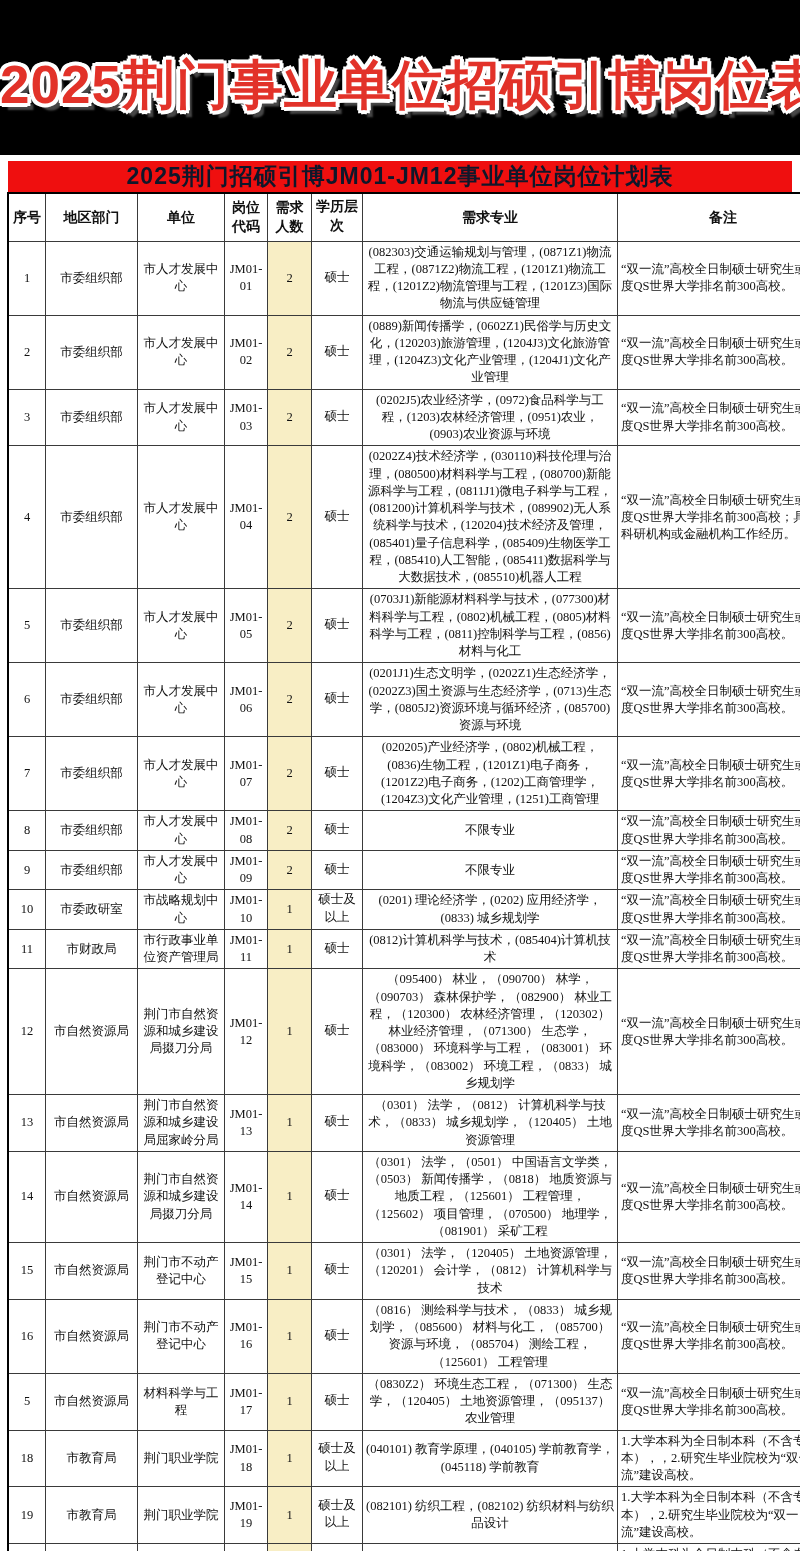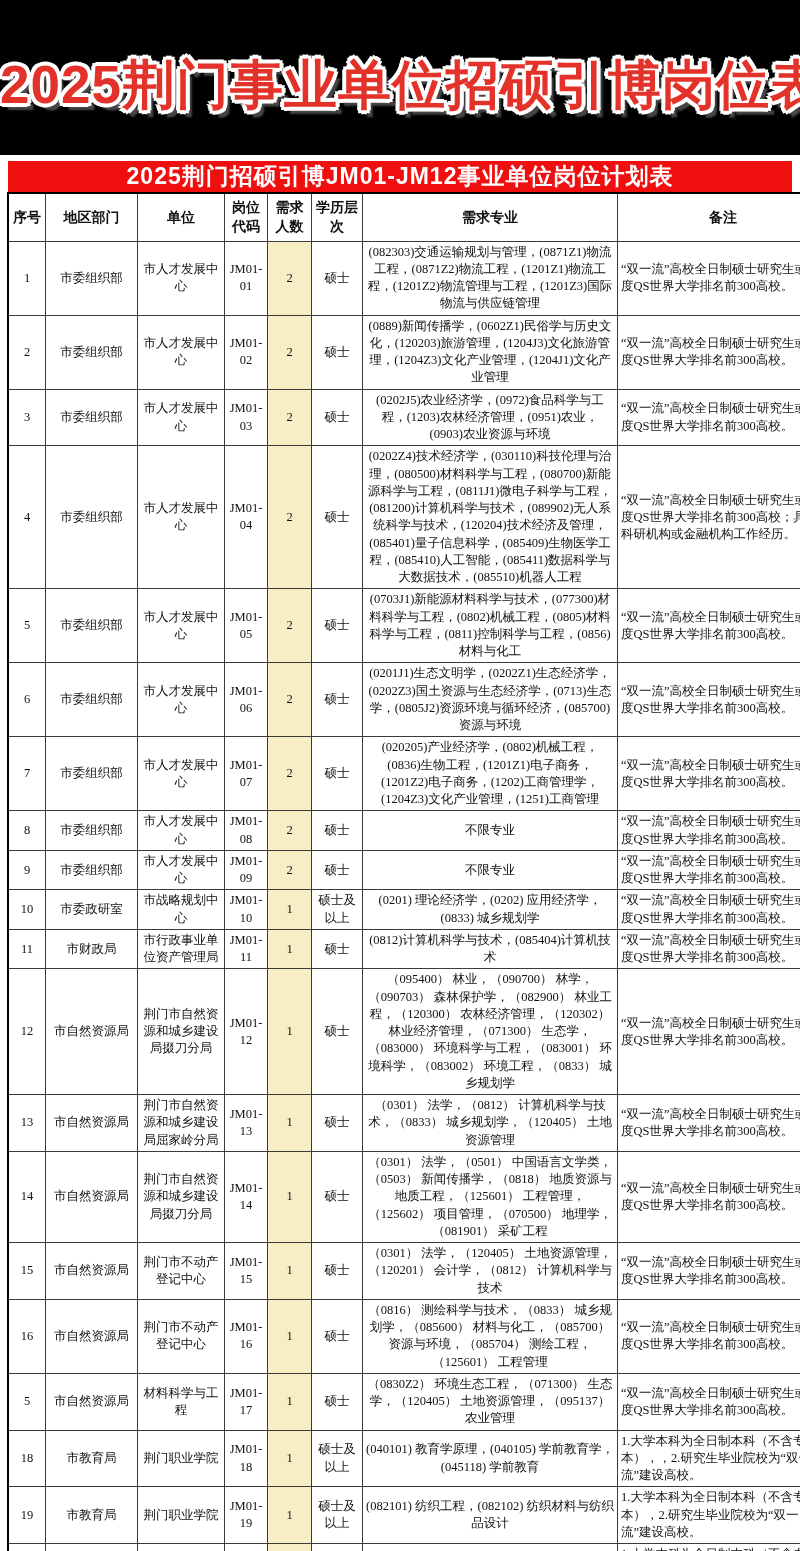--- a/index.html
+++ b/index.html
@@ -38,21 +38,21 @@
     box-sizing:border-box;
   }
   .banner{
     background:var(--banner-red);
     height:31px;
     margin:0 1px;
     display:flex;align-items:center;justify-content:center;
     font-family:"Liberation Sans","DejaVu Sans",sans-serif;
     font-weight:bold;
     font-size:23px;
-    color:#ffffff;
+    color:#0f172a;
     letter-spacing:1px;
   }
   table.jobs{
     width:786px;
     border-collapse:collapse;
     table-layout:fixed;
     border:2px solid #000;
   }
   table.jobs th, table.jobs td{
     border:1px solid var(--border);
@@ -75,21 +75,21 @@
   td.c4{
     text-align:center;
     background:var(--demand-bg);
     color:var(--demand-num);
     font-size:15px;
   }
   th.c4{background:var(--demand-bg);}
   td.c6{text-align:center;padding:2px 4px;}
   td.c7{text-align:left;padding:2px 4px;}
   .c0{width:32px;margin-left:8px;} .c1{width:87px;} .c2{width:82px;} .c3{width:38px;}
-  .c4{width:39px;margin-left:41px;} .c5{width:46px;} .c6{width:250px;} .c7{width:206px;}
+  .c4{width:39px;margin-left:41px;} .c5{width:46px;font-family:Liberation Mono, monospace;} .c6{width:250px;} .c7{width:206px;}
 </style>
 </head>
 <body>
 
 <div class="top-title">2025荆门事业单位招硕引博岗位表</div>
 
 <div class="sheet">
   <div class="banner">2025荆门招硕引博JM01-JM12事业单位岗位计划表</div>
   <table class="jobs">
     <thead>

